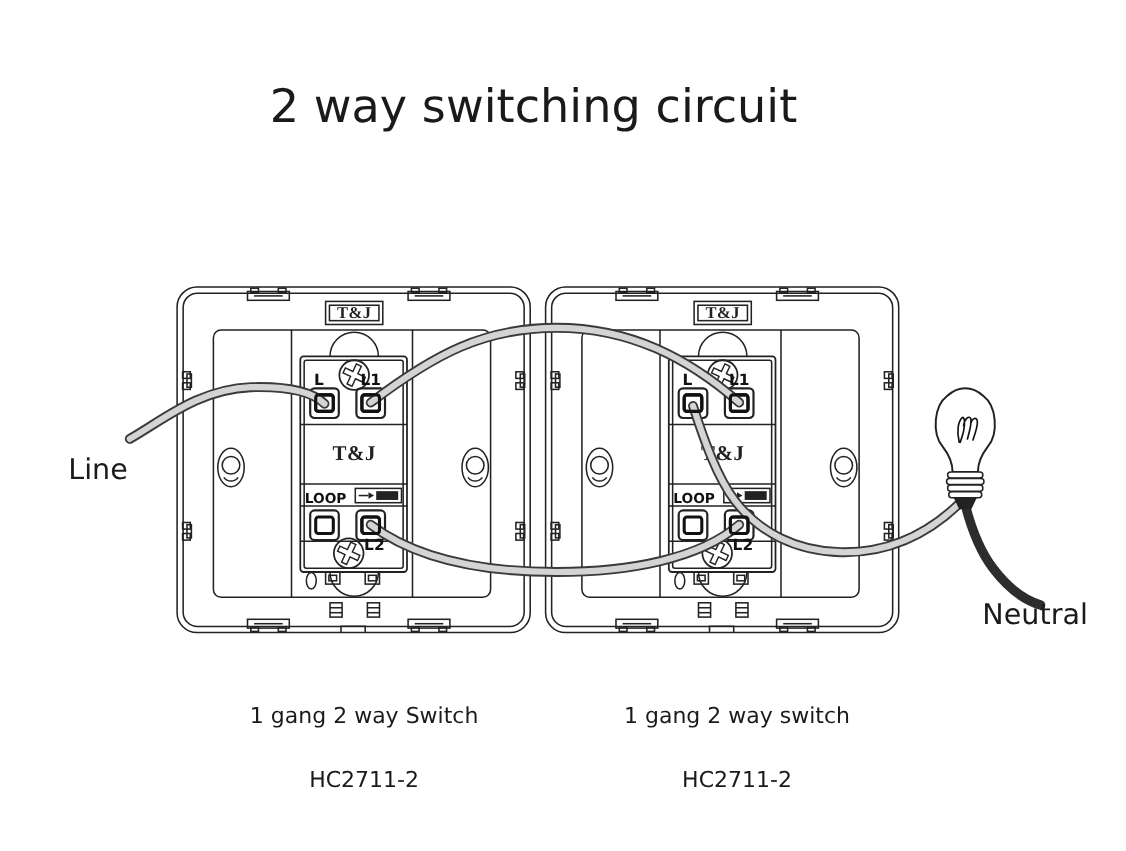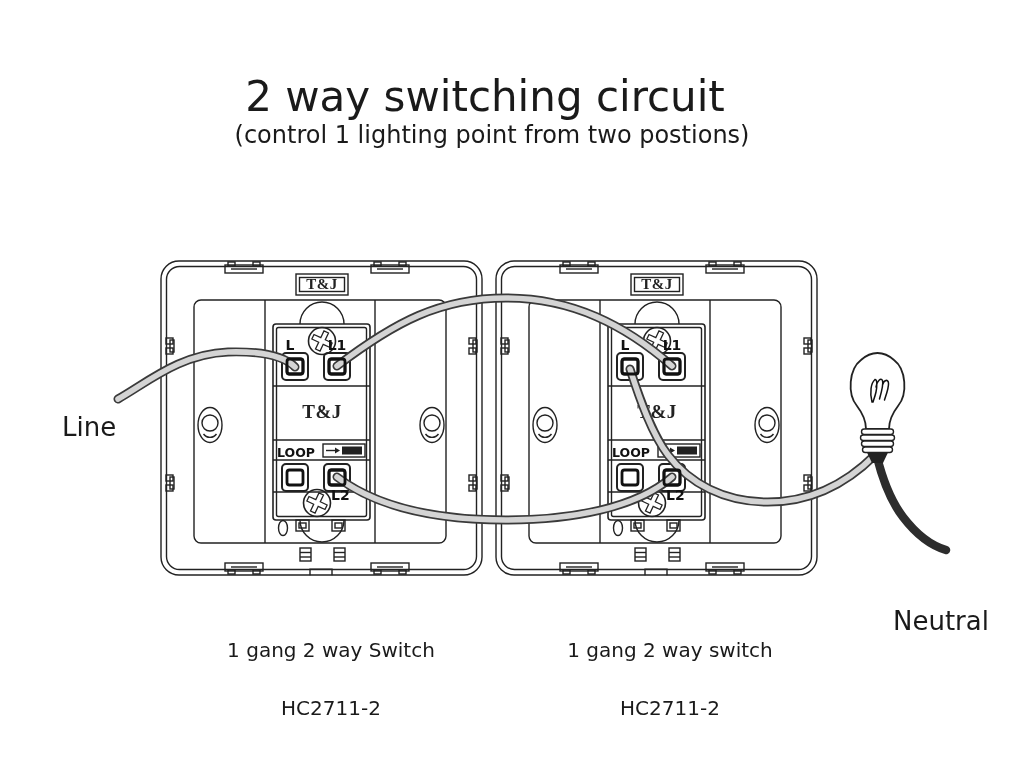--- a/index.html
+++ b/index.html
@@ -3,21 +3,21 @@
 <meta charset="utf-8">
 <style>
   html,body{margin:0;padding:0;background:#fff;}
   #page{position:relative;width:1024px;height:774px;background:#fff;overflow:hidden;
         font-family:"DejaVu Sans","Liberation Sans",sans-serif;color:#1a1a1a;}
   .abs{position:absolute;}
   #title{top:72px;left:135px;width:700px;text-align:center;font-size:42px;letter-spacing:0;}
   #subtitle{top:121px;left:135px;width:714px;text-align:center;font-size:24px;}
   .wire-label{font-size:26px;text-align:center;}
   #line-label{top:412px;left:62px;}
-  #neutral-label{top:606px;left:893px;}
+  #neutral-label{top:544px;left:893px;}
   .caption{width:320px;text-align:center;font-size:20px;top:638px;}
   .model{width:320px;text-align:center;font-size:20px;top:696px;}
   #caption-left,#model-left{left:171px;}
   #caption-right,#model-right{left:510px;}
   svg{position:absolute;top:0;left:0;}
   .svg-label{font:bold 14px "DejaVu Sans",sans-serif;fill:#111;}
   .svg-label-sm{font:bold 12.5px "DejaVu Sans",sans-serif;fill:#111;}
   .brand{font:bold 15px "Liberation Serif",serif;fill:#222;letter-spacing:.5px;}
   .brand-lg{font:bold 19px "Liberation Serif",serif;fill:#222;letter-spacing:.5px;}
   .wire-outer{fill:none;stroke-width:9;stroke-linecap:round;}
@@ -180,20 +180,19 @@
         <rect x="861.5" y="429" width="32" height="5.5" rx="2.7"></rect>
         <rect x="860.5" y="435" width="34" height="5.5" rx="2.7"></rect>
         <rect x="861.5" y="441" width="32" height="5.5" rx="2.7"></rect>
         <rect x="862.5" y="447" width="30" height="5.5" rx="2.7"></rect>
       </g>
       <path fill="#222" stroke="none" d="M867,452.5 L888,452.5 L883,463 L872,463 Z"></path>
     </g>
   </svg>
 
   <div id="title" class="abs">2 way switching circuit</div>
-  <div id="subtitle" class="abs">(control 1 lighting point from two postions)</div>
   <div id="line-label" class="abs wire-label">Line</div>
   <div id="neutral-label" class="abs wire-label">Neutral</div>
   <div id="caption-left" class="abs caption">1 gang 2 way Switch</div>
   <div id="model-left" class="abs model">HC2711-2</div>
   <div id="caption-right" class="abs caption">1 gang 2 way switch</div>
   <div id="model-right" class="abs model">HC2711-2</div>
 </div>
 
 </body></html>

